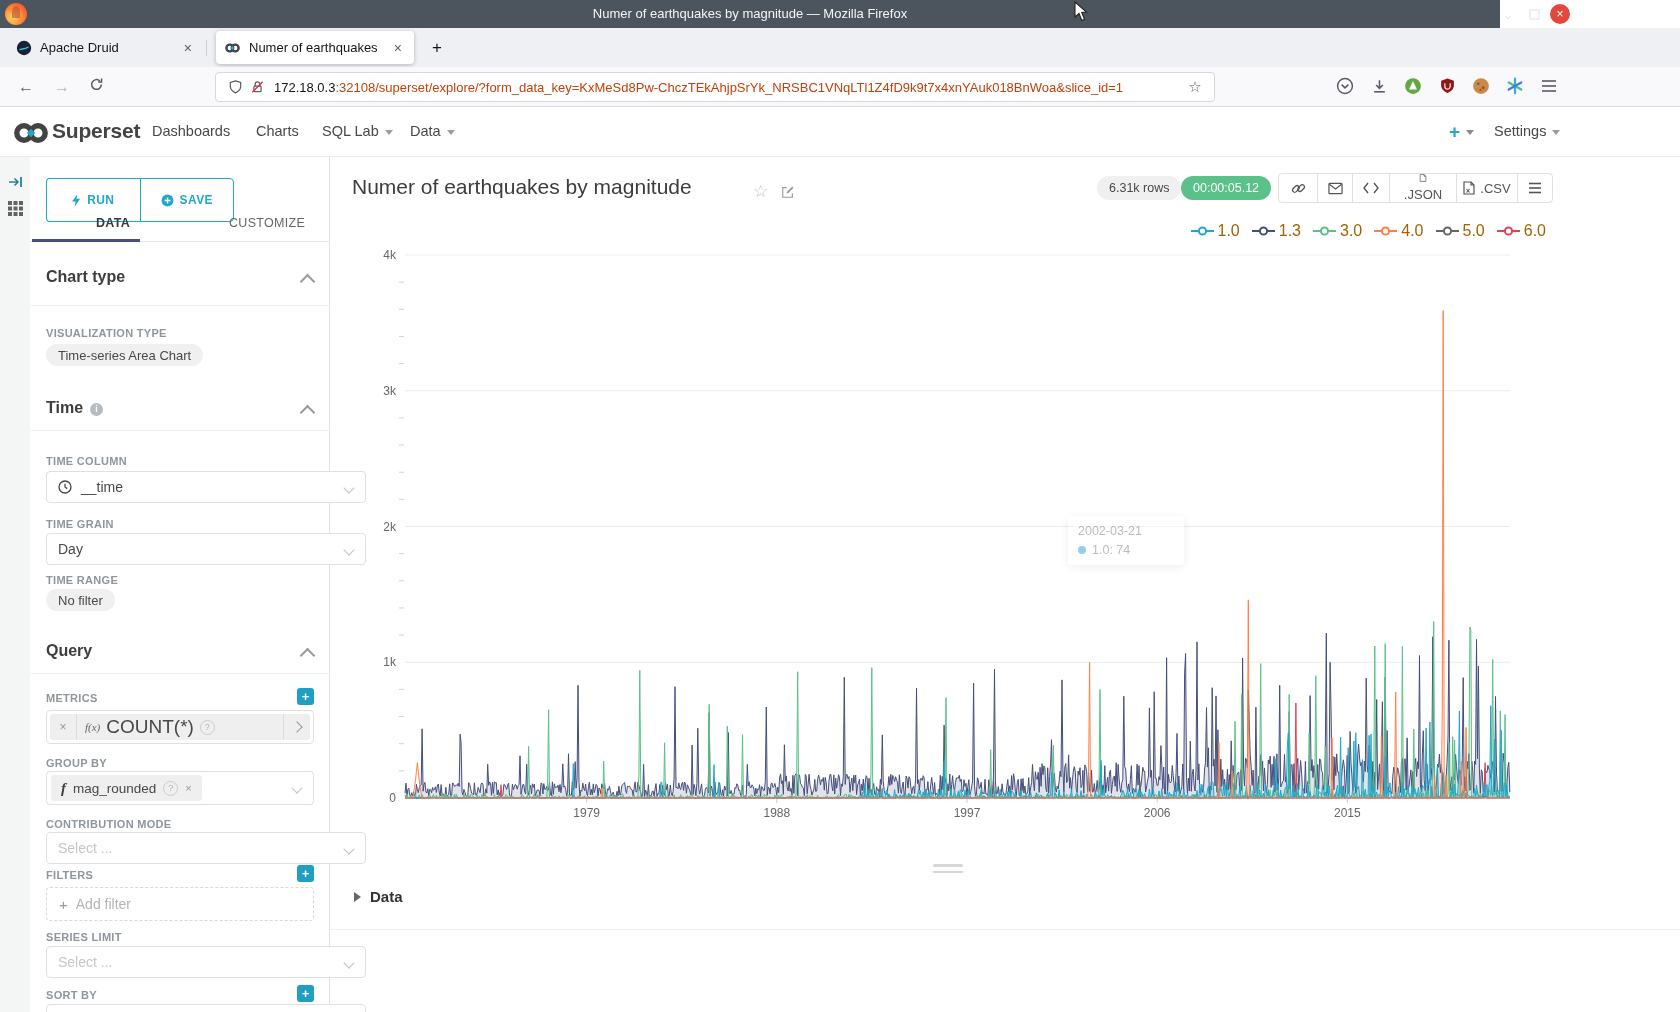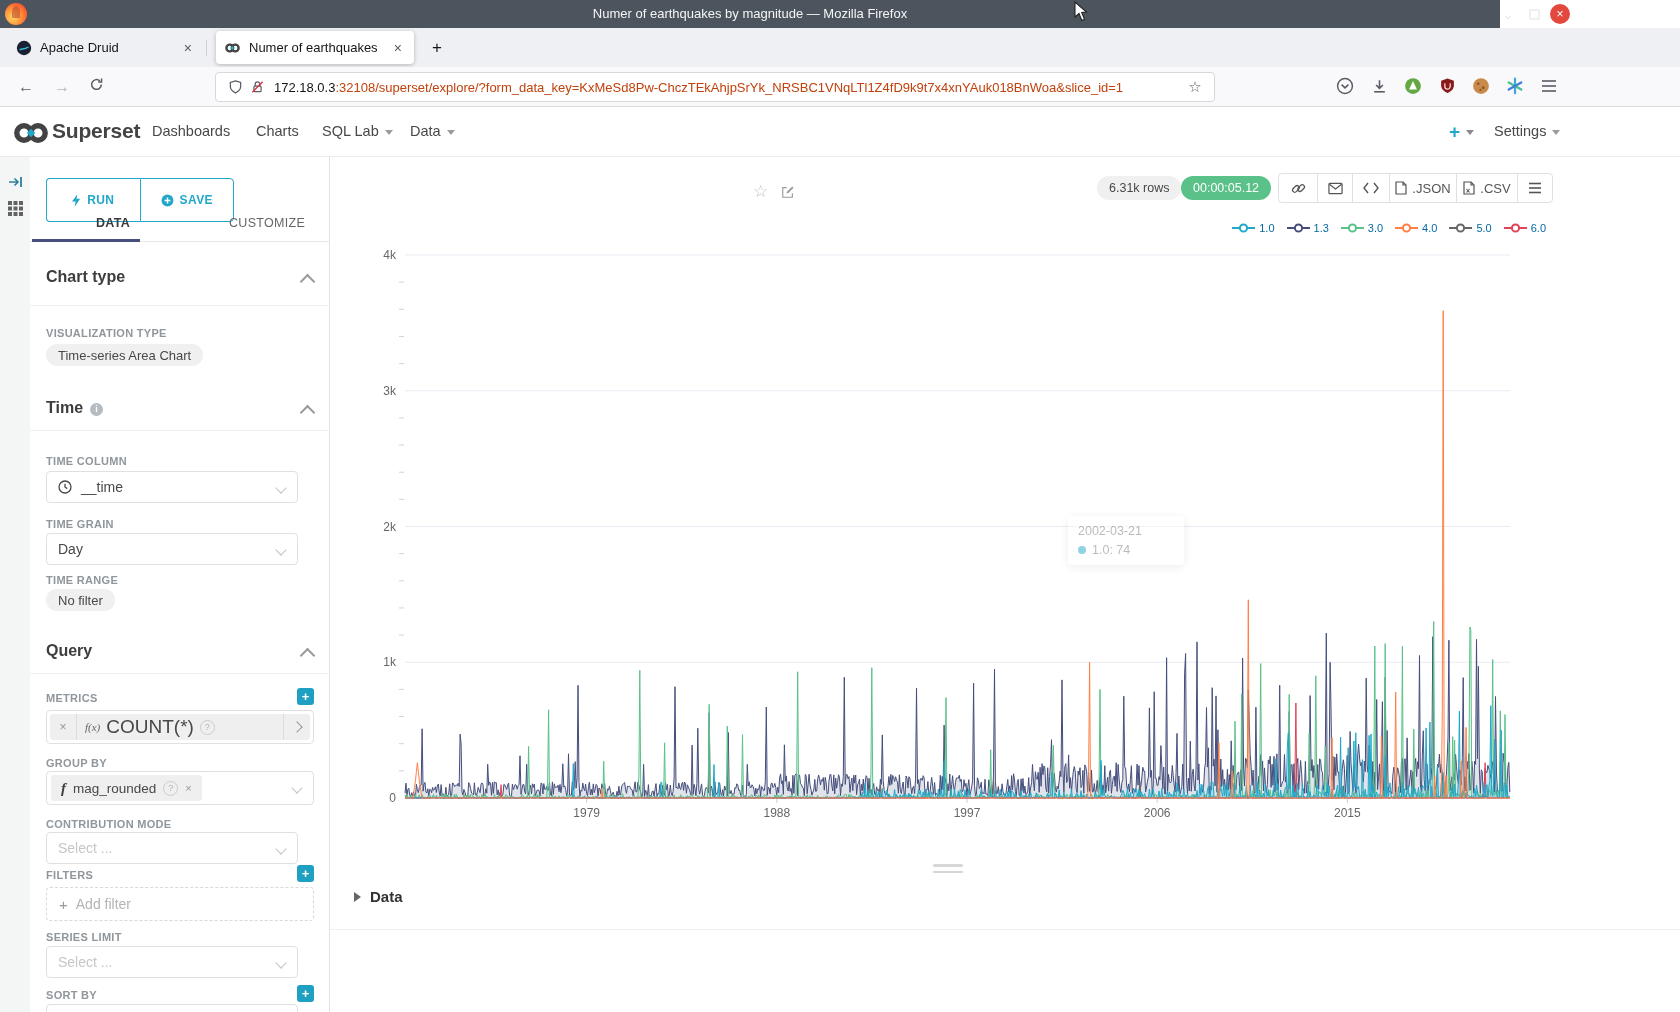--- a/index.html
+++ b/index.html
@@ -58,21 +58,21 @@
   .ptab{position:absolute;top:4px;font-size:12.5px;letter-spacing:.3px;}
   .ptab.on{color:#3b3b3b;font-weight:600;}
   .ptab.off{color:#666;}
   .ptabline{position:absolute;left:30px;top:241px;width:300px;height:1px;background:#e8e8e8;}
   .inkbar{position:absolute;left:32px;top:239px;width:108px;height:2.5px;background:#454E7C;}
   .sechead{position:absolute;left:46px;font-size:16px;font-weight:600;color:#3d3d3d;}
   .chev{position:absolute;left:302px;width:9px;height:9px;border-top:2px solid #9a9a9a;border-right:2px solid #9a9a9a;transform:rotate(-45deg);}
   .pdiv{position:absolute;left:30px;width:300px;height:1px;background:#f0f0f0;}
   .plabel{position:absolute;left:46px;font-size:11px;font-weight:600;color:#8f969c;letter-spacing:.3px;}
   .pill{position:absolute;left:46px;height:22px;border-radius:11px;background:#f0f0f0;display:inline-flex;align-items:center;padding:0 12px;font-size:13px;color:#484848;}
-  .psel{position:absolute;left:46px;width:252px;height:32px;border:1px solid #e0e0e0;border-radius:4px;background:#fff;box-sizing:border-box;display:flex;align-items:center;padding:0 28px 0 11px;}
+  .psel{position:absolute;left:46px;width:320px;height:32px;border:1px solid #e0e0e0;border-radius:4px;background:#fff;box-sizing:border-box;display:flex;align-items:center;padding:0 28px 0 11px;}
   .psel .val{font-size:14px;color:#484848;}
   .psel .ph{font-size:14px;color:#c6c6c6;}
   .scaret{position:absolute;right:12px;top:12px;width:7px;height:7px;border-right:1.6px solid #c3c3c3;border-bottom:1.6px solid #c3c3c3;transform:rotate(45deg);}
   .addbtn{position:absolute;width:17px;height:17px;background:#1fa0c2;border-radius:3px;color:#fff;font-size:13px;font-weight:700;display:flex;align-items:center;justify-content:center;line-height:1;}
   .metricbox{position:absolute;left:46px;top:710px;width:268px;height:34px;border:1px solid #e0e0e0;border-radius:4px;box-sizing:border-box;padding:3px;}
   .metricpill{display:flex;height:26px;background:#efefef;border-radius:3px;align-items:center;}
   .mseg{display:flex;align-items:center;justify-content:center;height:100%;}
   .mx{width:26px;border-right:1px solid #ddd;color:#999;font-size:12px;}
   .mmid{flex:1;gap:6px;padding:0 8px;justify-content:flex-start;}
   .fx{font-style:italic;font-size:11px;color:#666;font-family:"Liberation Serif","DejaVu Serif",serif;}
@@ -93,21 +93,21 @@
   
   .ctitle{position:absolute;left:352px;top:175px;font-size:21px;color:#3c3c3c;font-weight:500;}
   .hicon{position:absolute;top:181px;color:#c2c2c2;font-size:17px;}
   .badge{position:absolute;top:176px;height:24px;border-radius:12px;display:inline-flex;align-items:center;padding:0 12px;font-size:12.5px;}
   .badge.rows{background:#f0f0f0;color:#484848;}
   .badge.time{background:#5AC189;color:#fff;}
   .btngroup{position:absolute;left:1278px;top:173px;height:30px;display:flex;border:1px solid #e0e0e0;border-radius:4px;background:#fff;box-sizing:border-box;}
   .bseg{display:flex;align-items:center;justify-content:center;gap:5px;border-right:1px solid #e0e0e0;padding:0;color:#555;font-size:13px;}
   .bseg:last-child{border-right:none;}
   .legend{position:absolute;top:222px;right:134px;display:flex;gap:12px;align-items:center;}
-  .litem{display:flex;align-items:center;gap:4px;font-size:11px;color:#0369a1;}
+  .litem{display:flex;align-items:center;gap:4px;font-size:16px;color:#a16207;}
   #chart-wrap{position:absolute;left:330px;top:240px;width:1350px;height:600px;}
   #chart-svg text{font-family:"Liberation Sans","DejaVu Sans",sans-serif;}
   .tooltip{position:absolute;left:1068px;top:516px;width:96px;background:rgba(255,255,255,.85);border-radius:4px;
            box-shadow:0 2px 10px rgba(0,0,0,.15);padding:8px 10px;opacity:.5;pointer-events:none;}
   .tooltip .td{font-size:12.5px;color:#777;}
   .tooltip .tr{display:flex;align-items:center;gap:6px;margin-top:5px;font-size:12.5px;color:#777;}
   .tooltip .dot{width:8px;height:8px;border-radius:50%;background:#1FA8C9;}
   .handle{position:absolute;left:933px;top:864px;}
   .handle div{width:30px;height:2.5px;background:#d6d6d6;border-radius:2px;margin-bottom:4px;}
   .datatoggle{position:absolute;left:354px;top:888px;display:flex;align-items:center;gap:9px;}
@@ -384,20 +384,21 @@
       <i class="scaret"></i>
     </div>
 
     <div class="plabel" style="top:989px;">SORT BY</div>
     <div class="addbtn" style="left:297px;top:985px;">
         <span>+</span>
       </div>
     <div class="psel" style="top:1004px;"></div>
   </div>
 
+  <div class="ctitle">Numer of earthquakes by magnitude</div>
   <span class="hicon" style="left:753px;">☆</span>
   <span class="hicon" style="left:781px;top:184px;">
     <svg width="14" height="14" viewBox="0 0 16 16">
         <path d="M13 9.5V14H2V3h4.5" fill="none" stroke="#9b9b9b" stroke-width="1.3"></path>
         <path d="M12.8 1.6l1.6 1.6-6 6-2.2.6.6-2.2Z" fill="#9b9b9b"></path>
       </svg>
   </span>
   <span class="badge rows" style="left:1097px;">6.31k rows</span>
   <span class="badge time" style="left:1181px;">00:00:05.12</span>
   <div class="btngroup">
@@ -413,21 +414,21 @@
       <svg width="15" height="13" viewBox="0 0 16 13">
           <rect x="1" y="1" width="14" height="11" rx="1" fill="none" stroke="#555" stroke-width="1.3"></rect>
           <path d="M1.5 2l6.5 5 6.5-5" fill="none" stroke="#555" stroke-width="1.3"></path>
         </svg>
     </span>
     <span class="bseg" style="width:36px;">
       <svg width="16" height="12" viewBox="0 0 16 12">
           <path d="M5 1L1 6l4 5M11 1l4 5-4 5" fill="none" stroke="#555" stroke-width="1.4"></path>
         </svg>
     </span>
-    <span class="bseg" style="width:66px;">
+    <span class="bseg" style="width:66px;flex-direction:column;">
       <svg width="12" height="14" viewBox="0 0 12 14">
           <path d="M1 1h7l3 3v9H1Z" fill="none" stroke="#555" stroke-width="1.2"></path>
           <path d="M8 1v3h3" fill="none" stroke="#555" stroke-width="1.2"></path>
         </svg>
       <span>.JSON</span>
     </span>
     <span class="bseg" style="width:60px;">
       <svg width="12" height="14" viewBox="0 0 12 14">
           <path d="M1 1h7l3 3v9H1Z" fill="none" stroke="#555" stroke-width="1.2"></path>
           <path d="M8 1v3h3" fill="none" stroke="#555" stroke-width="1.2"></path>

